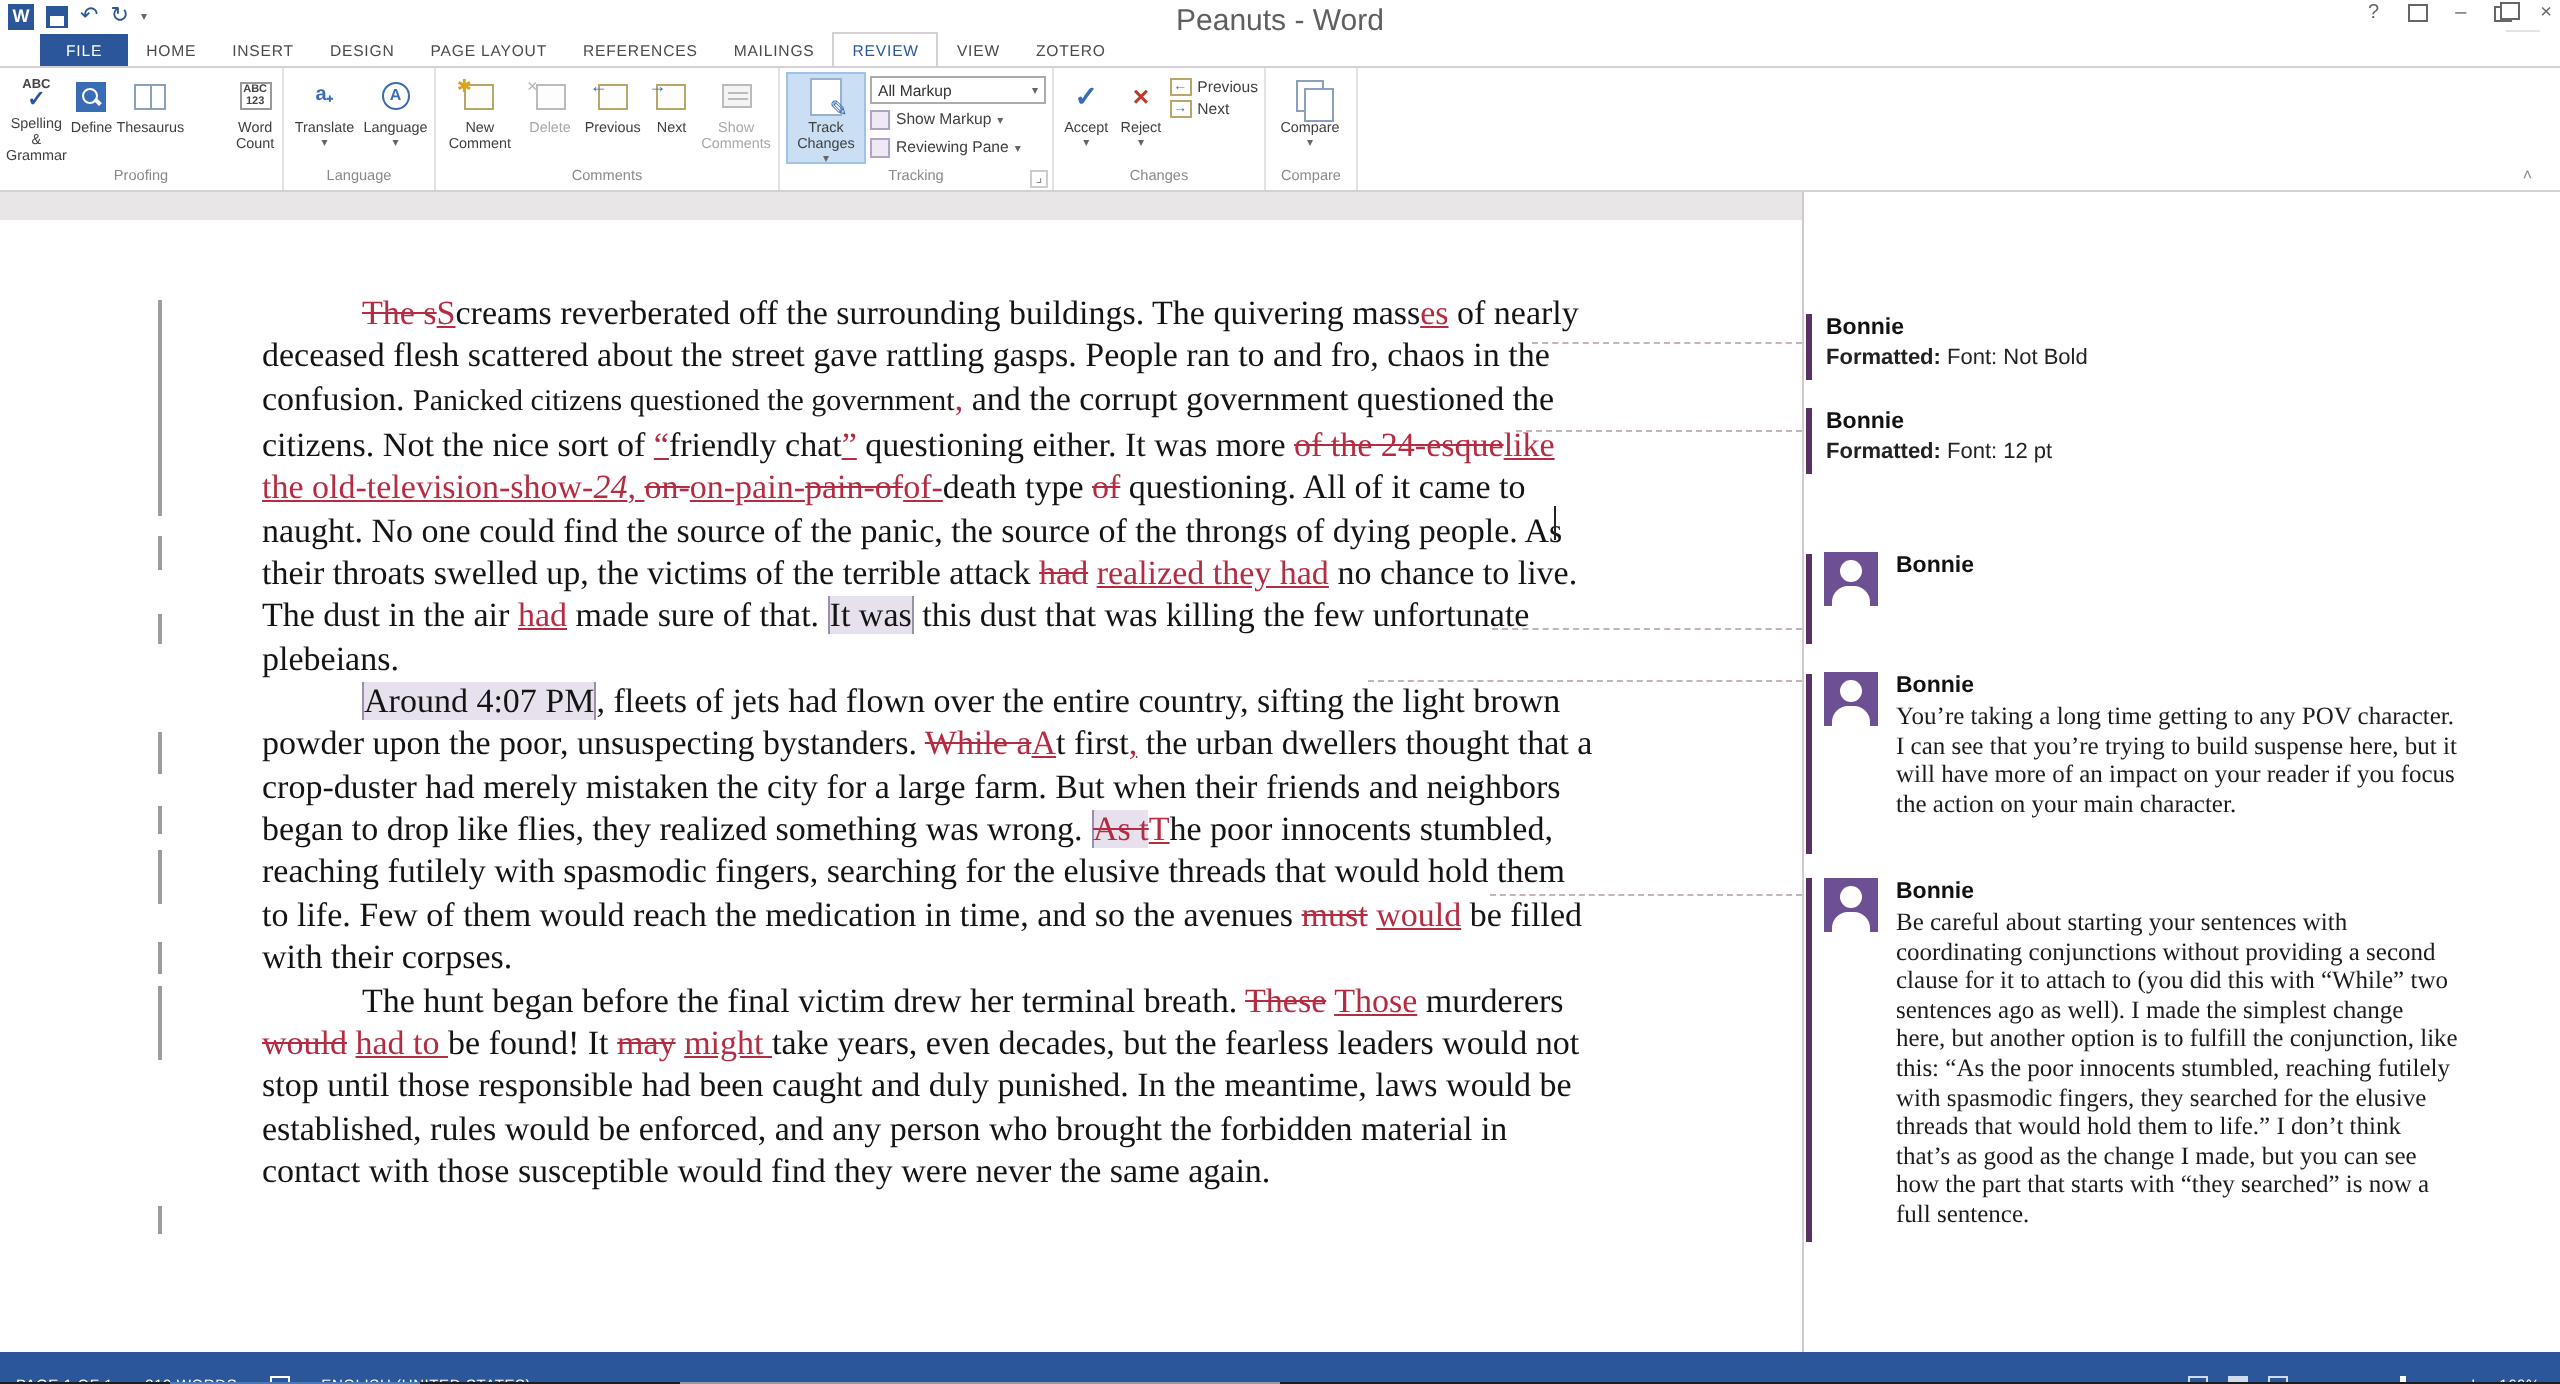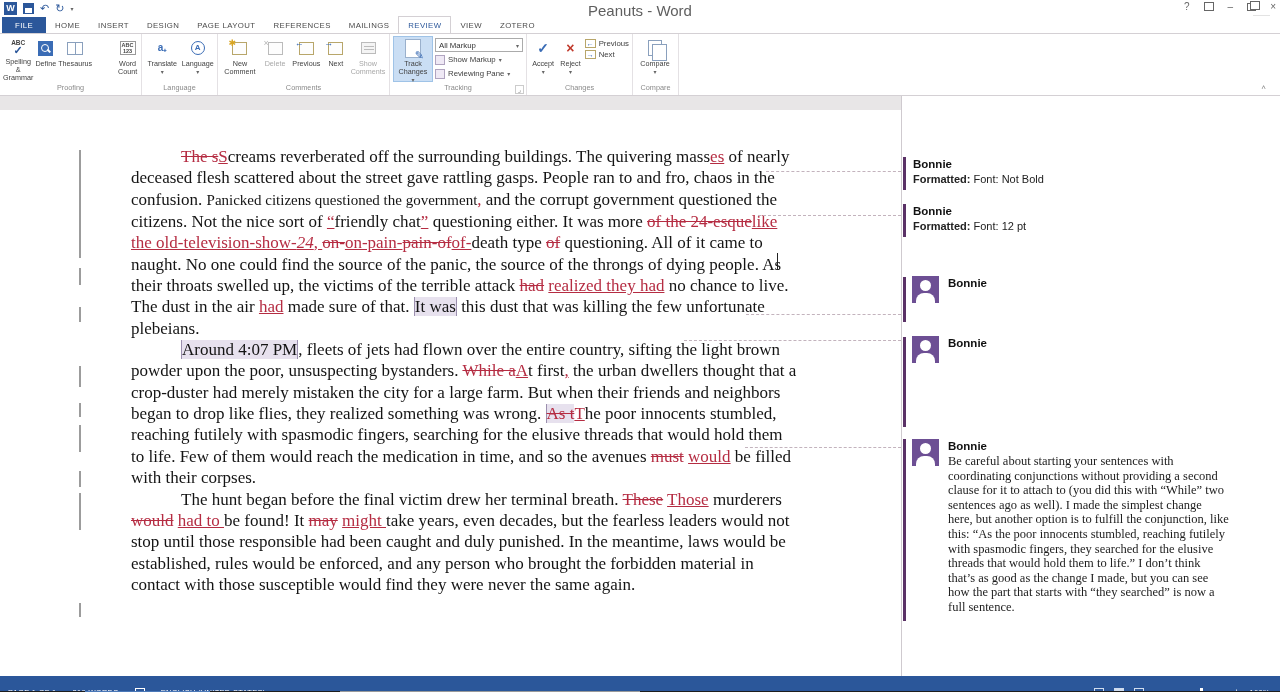--- a/index.html
+++ b/index.html
@@ -30,21 +30,21 @@
   .restore-box{width:9px;height:8px;border:1px solid #666;position:relative;}
   .restore-box::after{content:"";position:absolute;left:2px;top:-3px;width:8px;height:7px;border:1px solid #666;background:#fff;}
   .ribbonopt-box{width:10px;height:9px;border:1px solid #666;position:relative;}
   .signin{position:absolute;right:10px;top:15px;display:flex;align-items:center;gap:4px;}
   .signin .drop{color:#888;font-size:7px;}
   .avatar-gray{width:17px;height:17px;background:#e3e3e3;position:relative;overflow:hidden;}
   .avatar-gray::before{content:"";position:absolute;left:5px;top:3px;width:7px;height:7px;border-radius:50%;background:#fff;border:1px solid #bbb;}
   .avatar-gray::after{content:"";position:absolute;left:2px;top:11px;width:13px;height:8px;border-radius:6px 6px 0 0;background:#fff;border:1px solid #bbb;}
 
   
-  .tabrow{position:absolute;left:0;top:16px;width:1280px;height:17px;background:#fff;display:flex;align-items:flex-end;padding-left:2px;}
+  .tabrow{position:absolute;left:0;top:16px;width:1280px;height:17px;background:#fff;display:flex;align-items:flex-end;padding-left:20px;}
   .rtab{font-size:7.8px;letter-spacing:.4px;color:var(--gray-text);padding:4px 9px 3px 9px;cursor:default;}
   .rtab.file{background:var(--blue);color:#fff;padding:4px 13px 3px 13px;}
   .rtab.active{background:#fff;color:var(--blue);border:1px solid var(--ribbon-border);border-bottom:none;}
 
   
   .ribbon{position:absolute;left:0;top:33px;width:1280px;height:63px;background:#fff;border-bottom:1px solid var(--ribbon-border);border-top:1px solid var(--ribbon-border);display:flex;}
   .rgroup{position:relative;height:100%;border-right:1px solid #e4e1e4;display:flex;flex-direction:column;}
   .rgroup-body{flex:1;display:flex;align-items:flex-start;padding:2px 3px 0 3px;gap:2px;}
   .rgroup-label{height:13px;text-align:center;font-size:7.3px;color:#8a8a8a;line-height:11px;}
   .bigbtn{width:40px;display:flex;flex-direction:column;align-items:center;font-size:7.2px;color:#3f3f3f;text-align:center;line-height:8px;padding-top:2px;height:46px;}
@@ -404,20 +404,21 @@
     <div class="cm-block" style="top:180px;">
       <div class="cm-avatar"></div>
       <div class="cm-content">
         <div class="cm-author">Bonnie</div>
       </div>
     </div>
     <div class="cm-block" style="top:240px;">
       <div class="cm-avatar"></div>
       <div class="cm-content">
         <div class="cm-author">Bonnie</div>
+        <div class="cm-text">You’re taking a long time getting to any POV character. I can see that you’re trying to build suspense here, but it will have more of an impact on your reader if you focus the action on your main character.</div>
       </div>
     </div>
     <div class="cm-block" style="top:343px;">
       <div class="cm-avatar"></div>
       <div class="cm-content">
         <div class="cm-author">Bonnie</div>
         <div class="cm-text">Be careful about starting your sentences with coordinating conjunctions without providing a second clause for it to attach to (you did this with “While” two sentences ago as well). I made the simplest change here, but another option is to fulfill the conjunction, like this: “As the poor innocents stumbled, reaching futilely with spasmodic fingers, they searched for the elusive threads that would hold them to life.” I don’t think that’s as good as the change I made, but you can see how the part that starts with “they searched” is now a full sentence.</div>
       </div>
     </div>
   </div>

